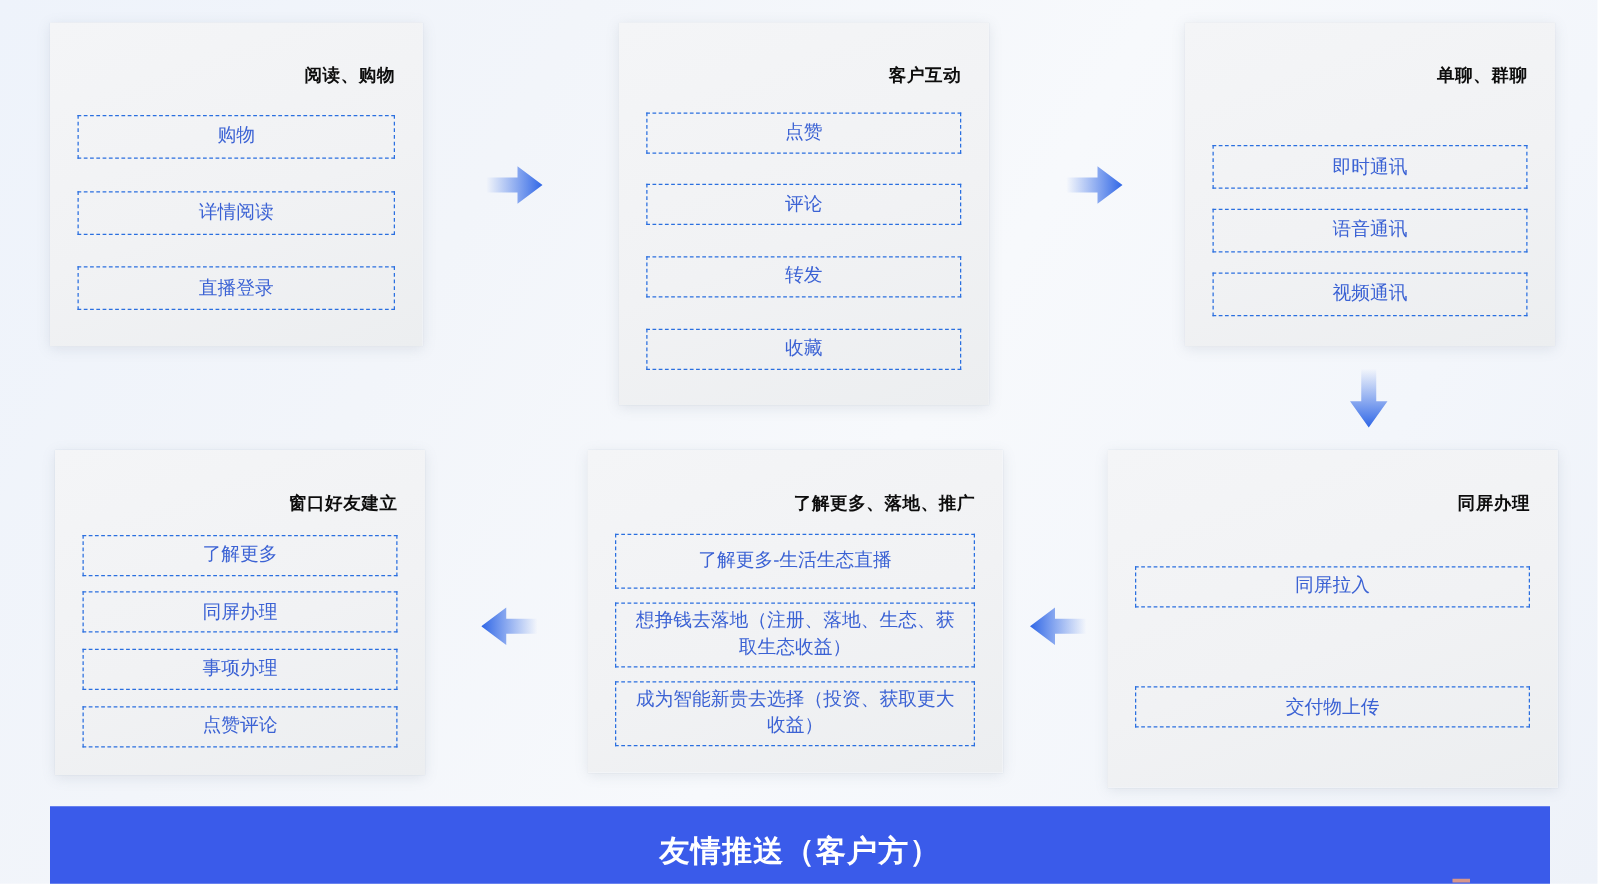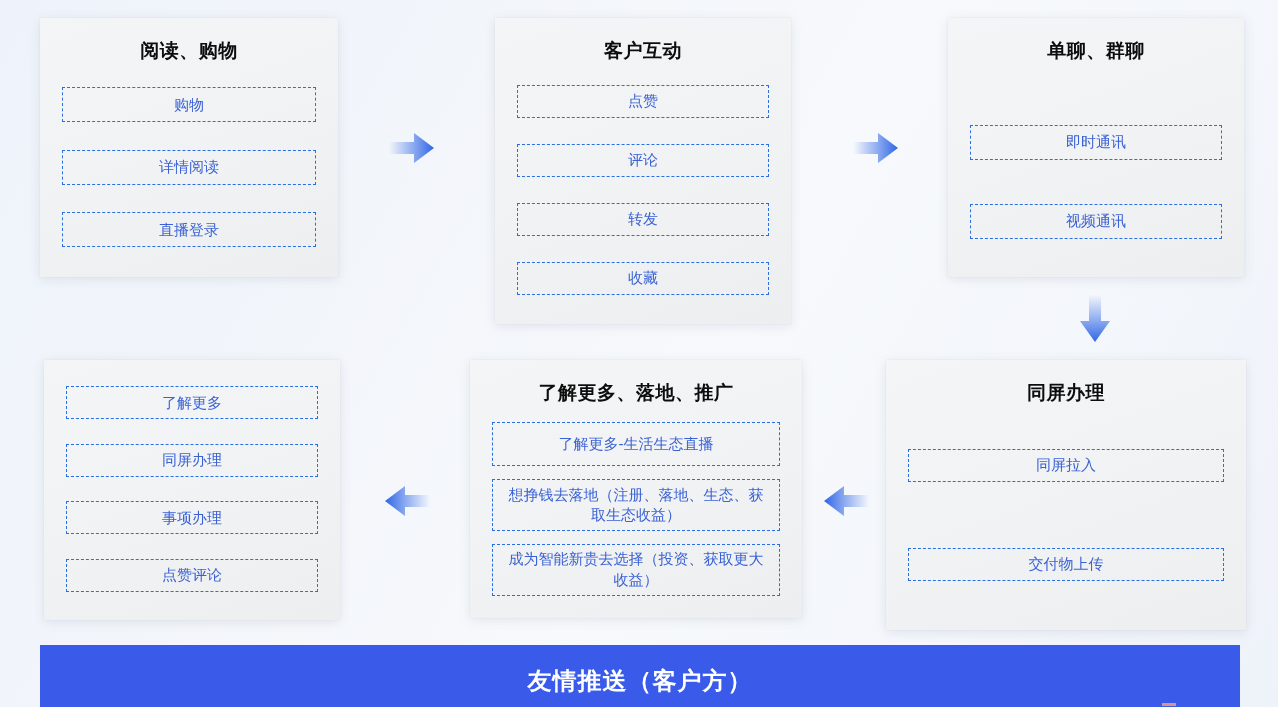--- a/index.html
+++ b/index.html
@@ -15,26 +15,26 @@
   
   .card{
     position:absolute;
     background:linear-gradient(160deg,#f4f5f7 0%,#f1f2f4 55%,#eceef0 100%);
     box-shadow:0 2px 10px rgba(120,130,150,.16), 0 0 1px rgba(120,130,150,.18);
     box-sizing:border-box;
     display:flex;flex-direction:column;
     padding:14px 22px 16px 22px;
   }
   .card-title{
-    text-align:center;
-    font-size:19px;
+    text-align:right;
+    font-size:14px;
     font-weight:bold;
     color:#0d0d0d;
     letter-spacing:.5px;
-    margin:7px 0 10px 0;
+    margin:19px 0 10px 0;
     line-height:1.3;
   }
   .items{flex:1;display:flex;flex-direction:column;justify-content:space-around;}
   .item{
     border:1px dashed #2a6fe0;
     color:#3b62d4;
     text-align:center;
     font-size:15px;
     line-height:1.35;
     box-sizing:border-box;
@@ -102,25 +102,27 @@
       <div class="item">评论</div>
       <div class="item">转发</div>
       <div class="item">收藏</div>
     </div>
   </div>
 
   <div class="card" id="card-chat">
     <div class="card-title">单聊、群聊</div>
     <div class="items">
       <div class="item">即时通讯</div>
+      <div class="item">语音通讯</div>
       <div class="item">视频通讯</div>
     </div>
   </div>
 
   <div class="card" id="card-friend">
+    <div class="card-title">窗口好友建立</div>
     <div class="items">
       <div class="item">了解更多</div>
       <div class="item">同屏办理</div>
       <div class="item">事项办理</div>
       <div class="item">点赞评论</div>
     </div>
   </div>
 
   <div class="card" id="card-more">
     <div class="card-title">了解更多、落地、推广</div>

